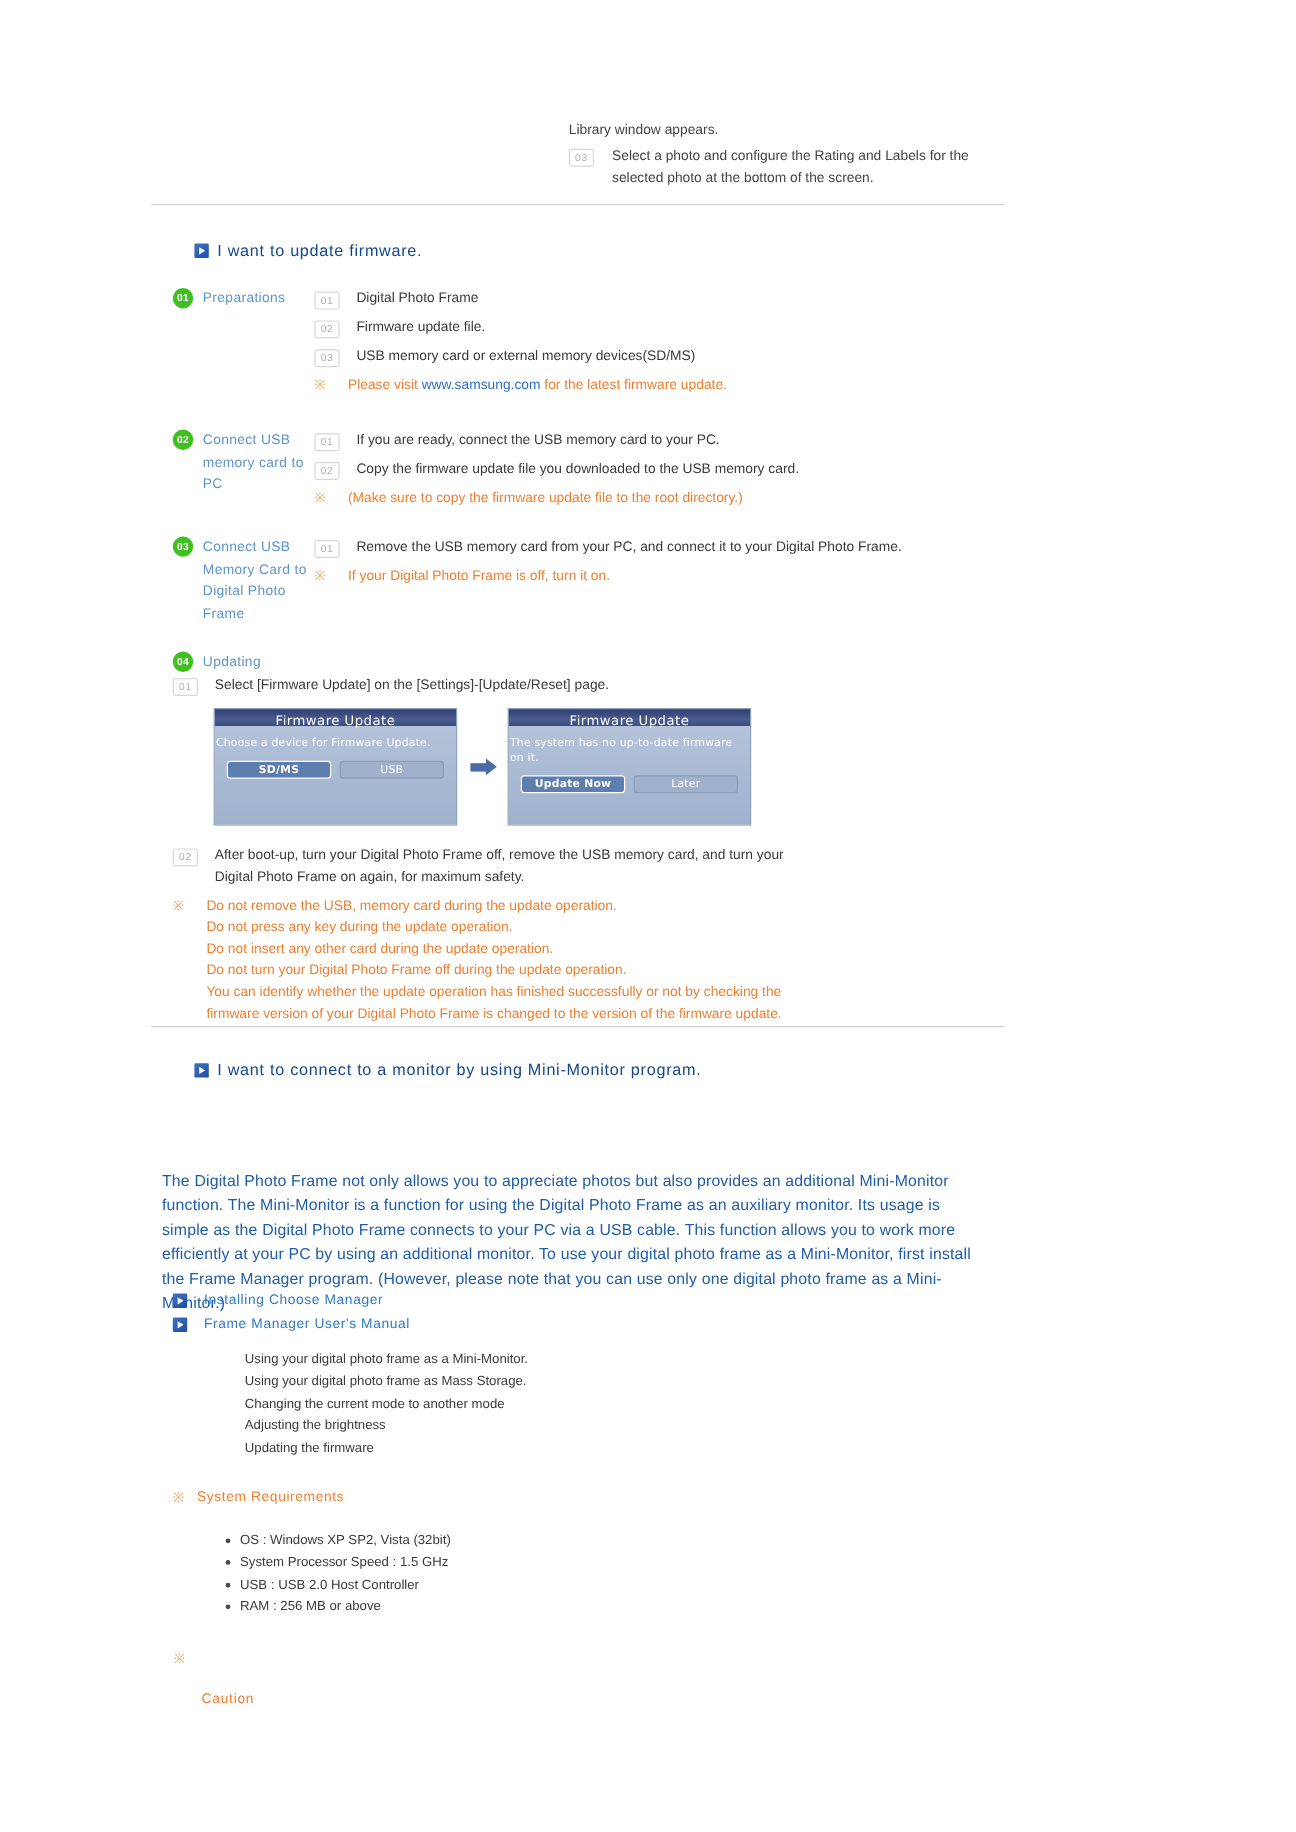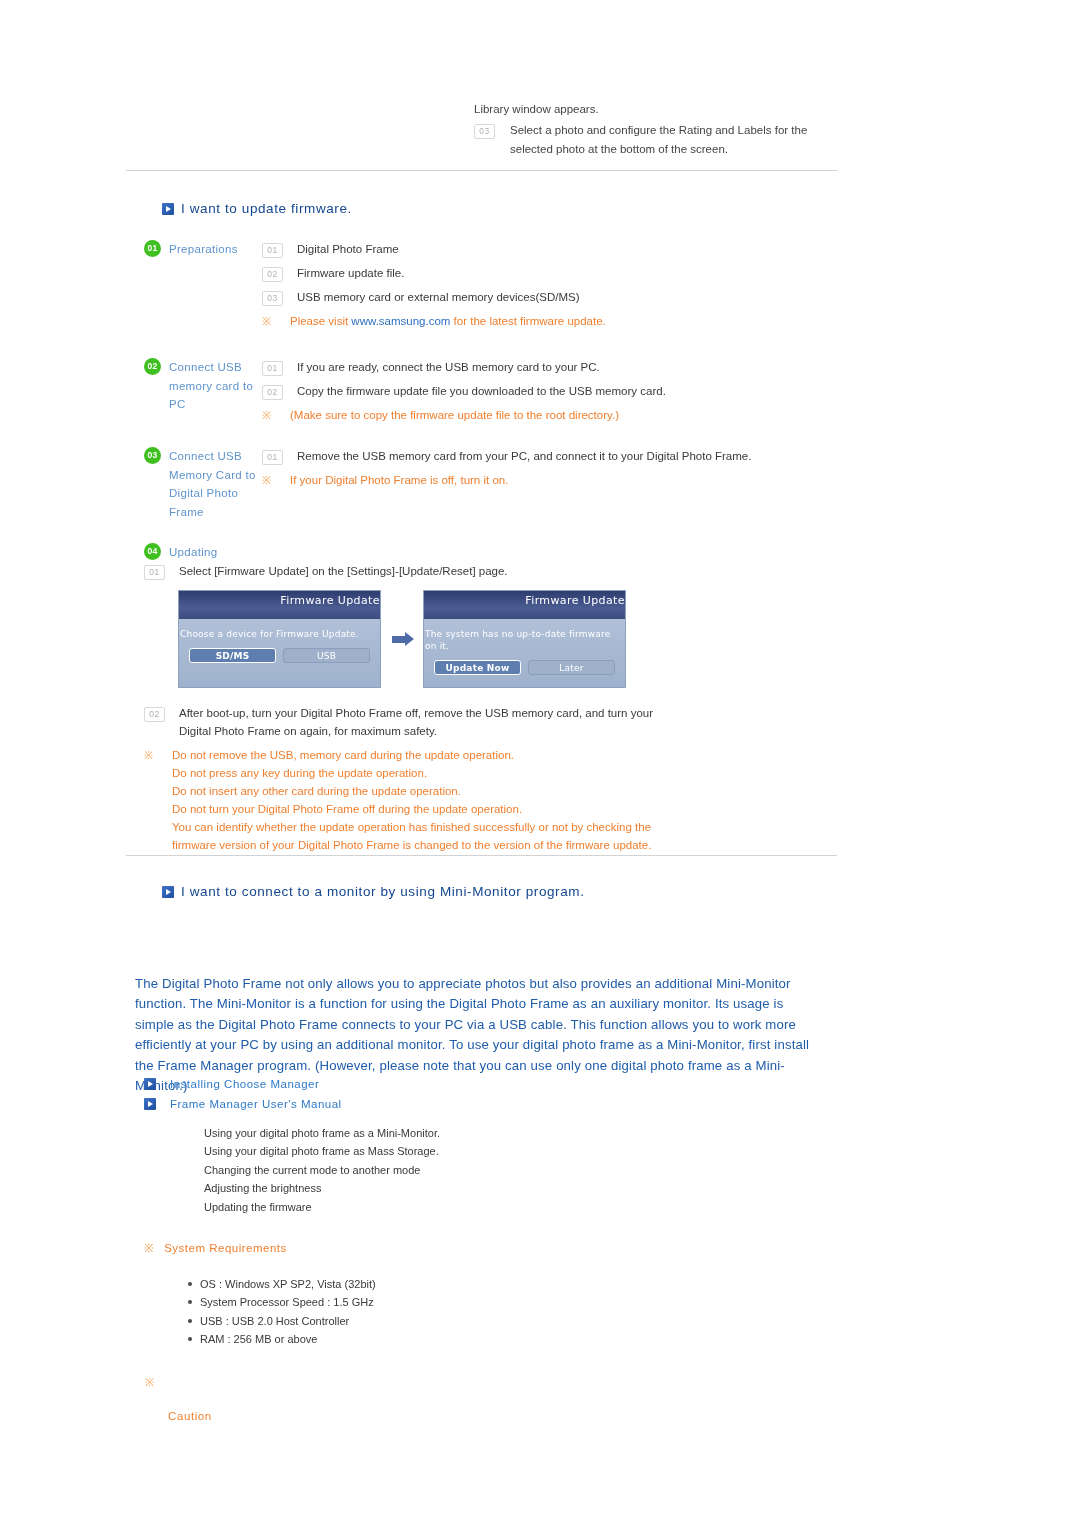--- a/index.html
+++ b/index.html
@@ -150,25 +150,25 @@
   }
   .shot {
     width: 203px;
     height: 98px;
     background: linear-gradient(180deg,#b9c6dc 0%, #a9bad3 55%, #9fb2cd 100%);
     border: 1px solid #8fa2bd;
     box-sizing: border-box;
     font-family: "DejaVu Sans", sans-serif;
   }
   .shot-title {
-    height: 28px;
+    height: 14px;
     line-height: 20px;
     background: linear-gradient(180deg,#2e3d6e 0%, #4b5c92 60%, #3c4c80 100%);
     color: #ffffff;
-    text-align: right;
+    text-align: center;
     font-size: 11px;
     letter-spacing: .4px;
   }
   .shot-msg {
     color: #ffffff;
     font-size: 9px;
     line-height: 12px;
     padding: 9px 11px 0 1px;
     letter-spacing: .2px;
   }

